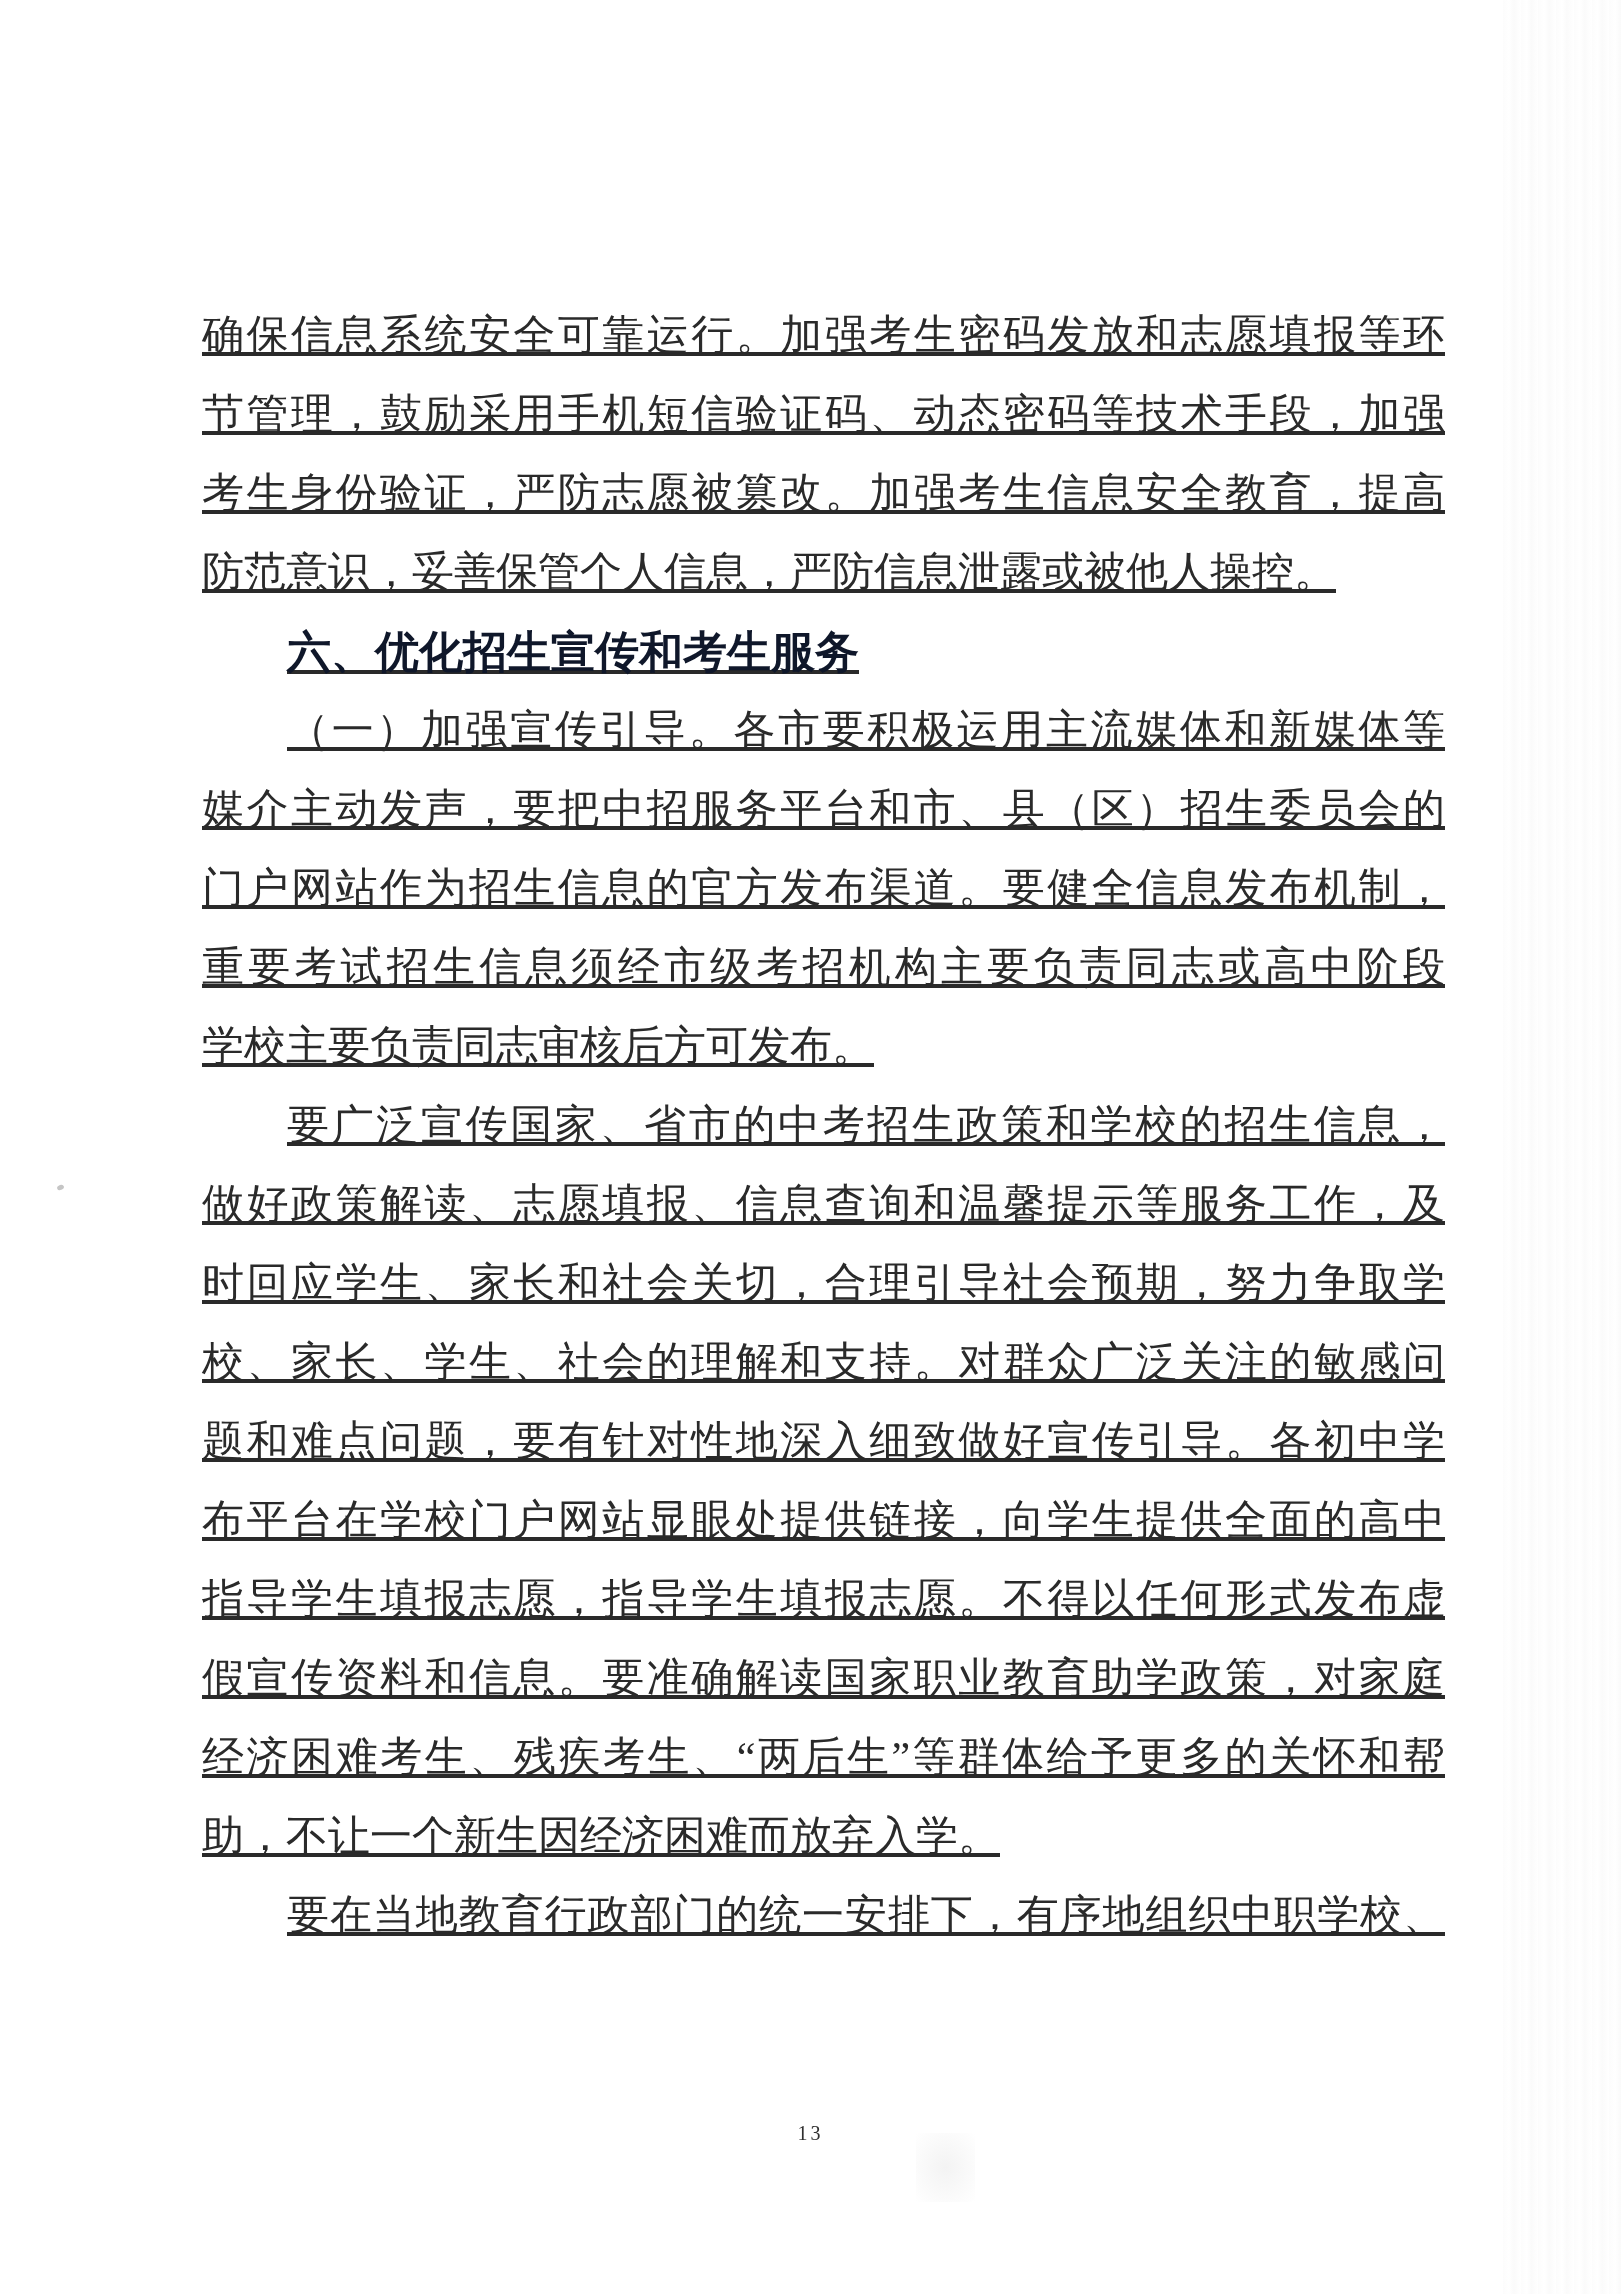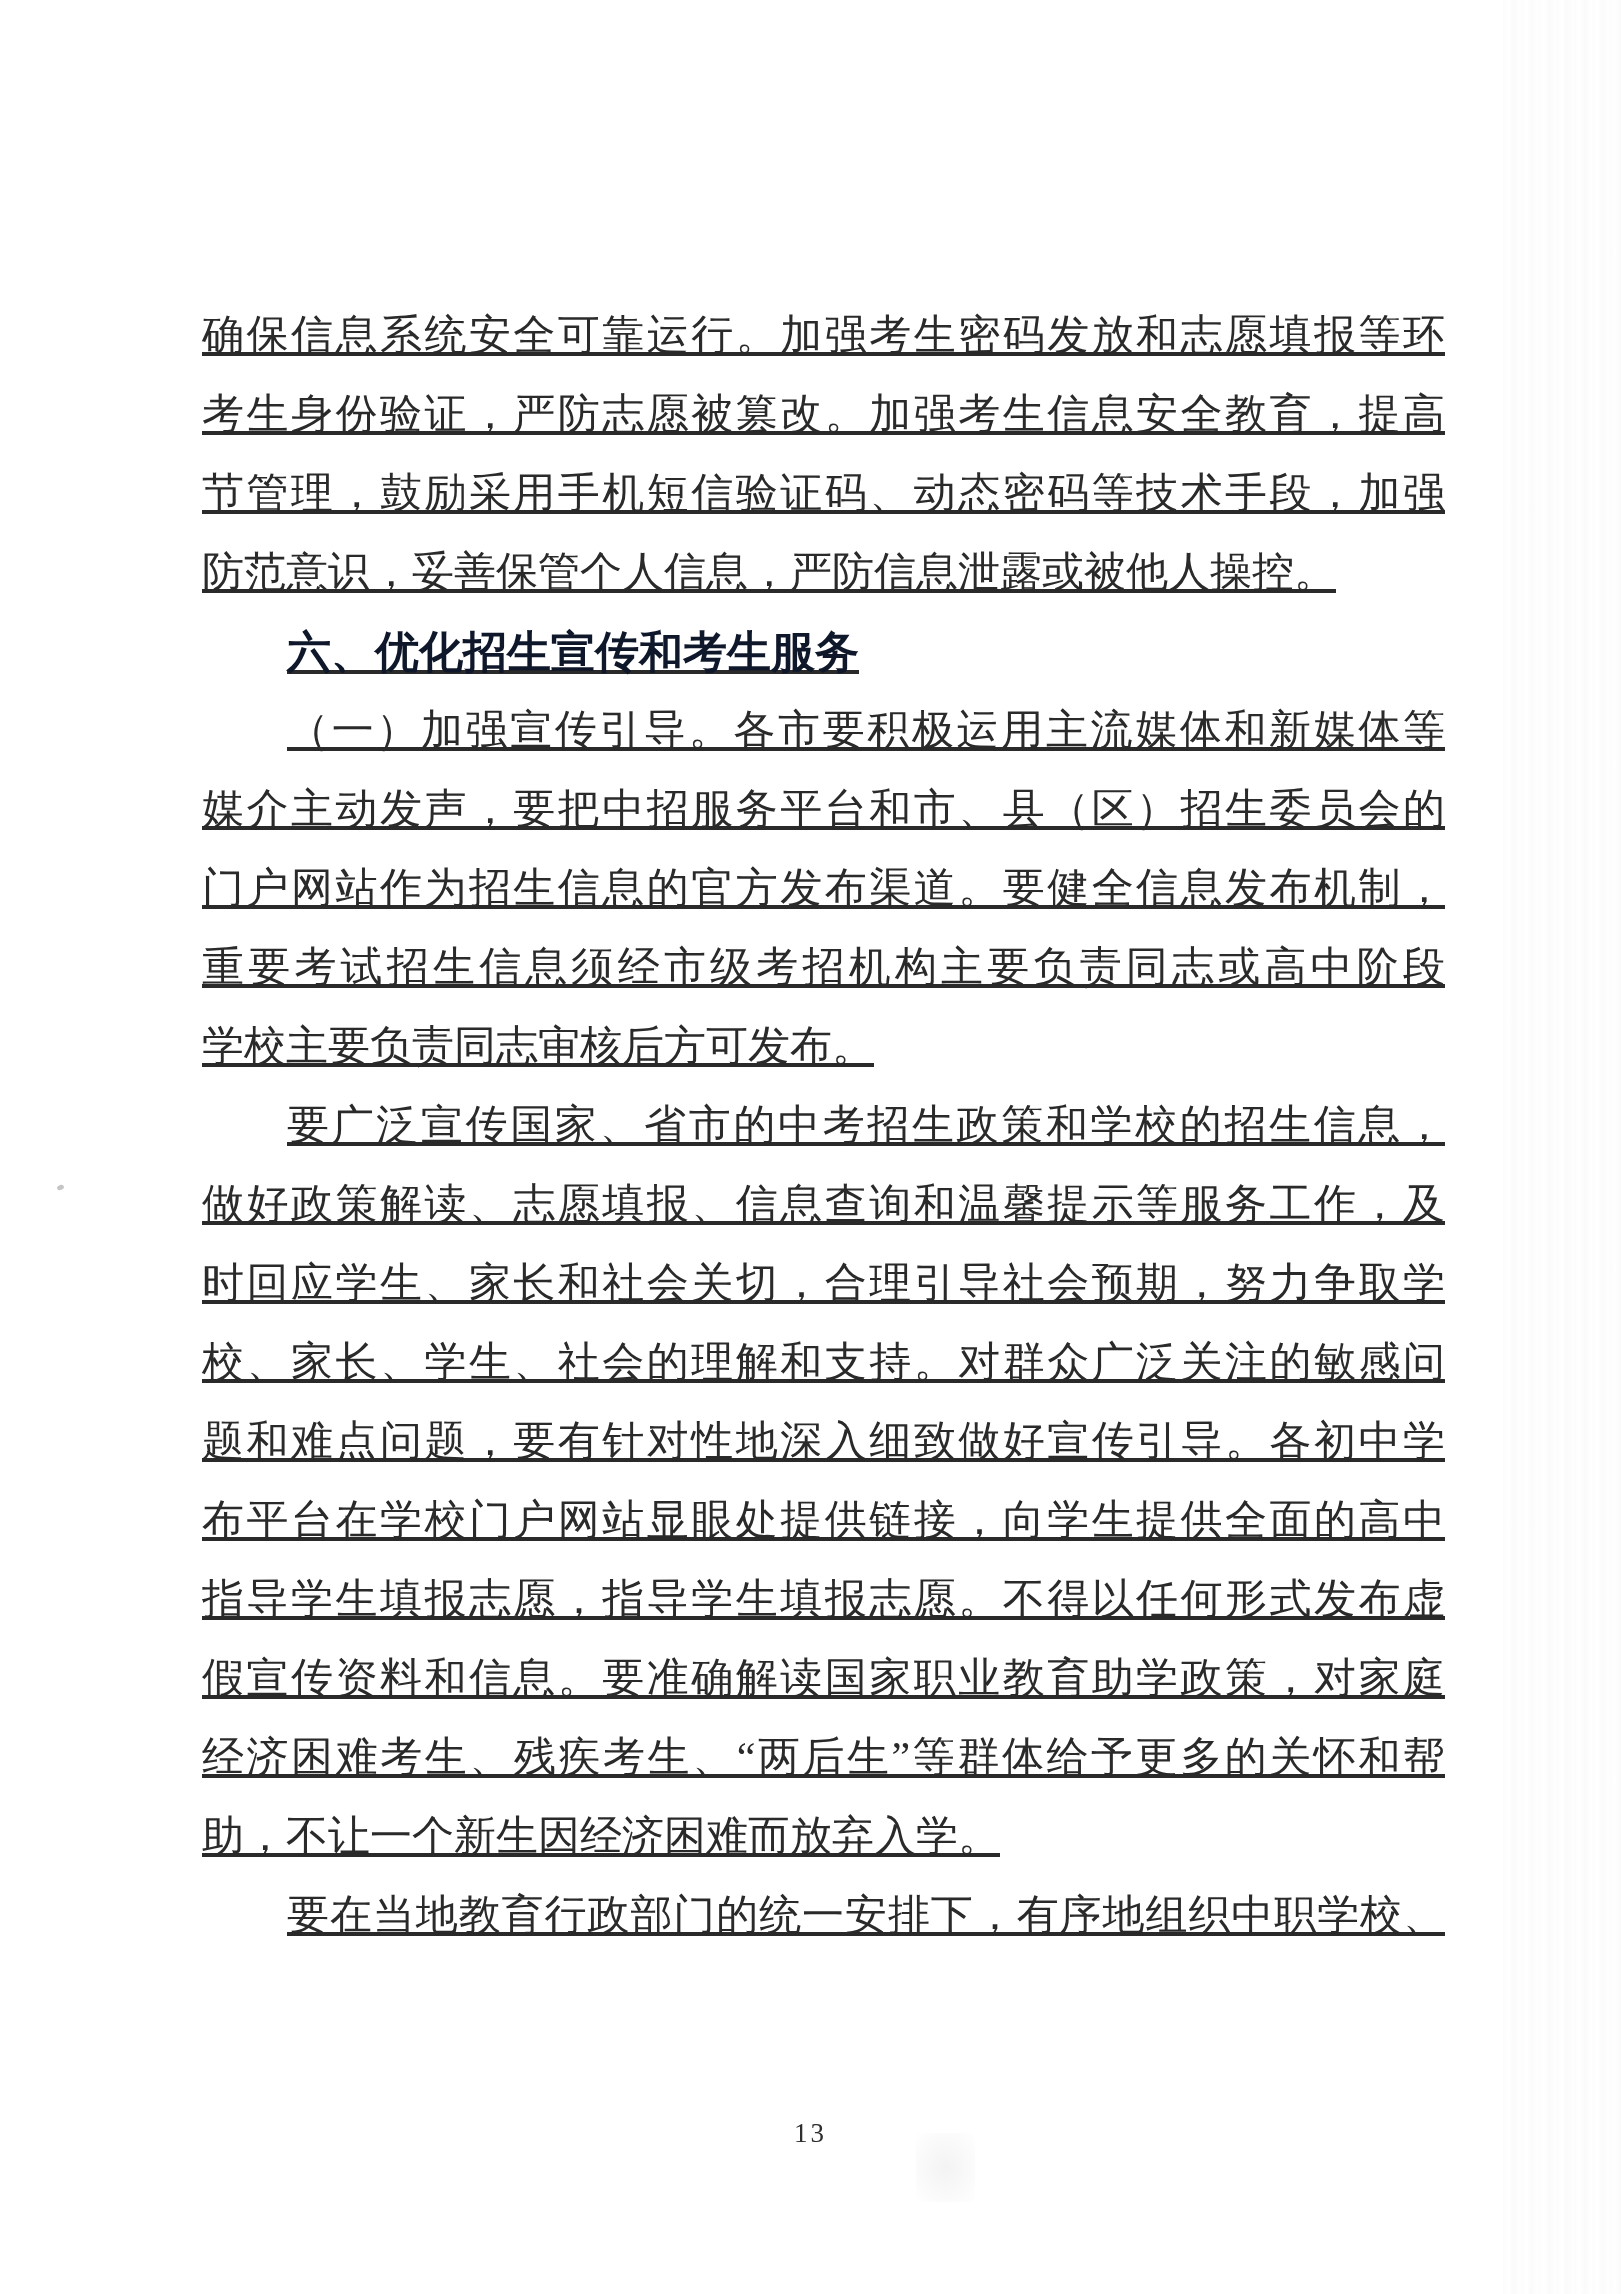--- a/index.html
+++ b/index.html
@@ -79,38 +79,38 @@
     color: #0f172a;
     text-align: left;
     text-align-last: left;
   }
   .page-number {
     position: absolute;
     top: 2114px;
     left: 0;
     width: 100%;
     text-align: center;
-    font-size: 27px;
+    font-size: 20px;
     line-height: 39px;
     letter-spacing: 3px;
     color: #2f2f2f;
     font-family: "Liberation Serif", serif;
   }
 </style>
 </head>
 <body>
 
 <div class="scan-streaks"></div>
 <div class="scan-dot"></div>
 <div class="scan-smudge"></div>
 
 <div class="doc-body">
     <div class="line">确保信息系统安全可靠运行。加强考生密码发放和志愿填报等环</div>
+    <div class="line">节管理，鼓励采用手机短信验证码、动态密码等技术手段，加强</div>
     <div class="line">考生身份验证，严防志愿被篡改。加强考生信息安全教育，提高</div>
-    <div class="line">节管理，鼓励采用手机短信验证码、动态密码等技术手段，加强</div>
     <div class="line flush">防范意识，妥善保管个人信息，严防信息泄露或被他人操控。</div>
     <div class="line heading indent">六、优化招生宣传和考生服务</div>
     <div class="line indent">（一）加强宣传引导。各市要积极运用主流媒体和新媒体等</div>
     <div class="line">媒介主动发声，要把中招服务平台和市、县（区）招生委员会的</div>
     <div class="line">门户网站作为招生信息的官方发布渠道。要健全信息发布机制，</div>
     <div class="line">重要考试招生信息须经市级考招机构主要负责同志或高中阶段</div>
     <div class="line flush">学校主要负责同志审核后方可发布。</div>
     <div class="line indent">要广泛宣传国家、省市的中考招生政策和学校的招生信息，</div>
     <div class="line">做好政策解读、志愿填报、信息查询和温馨提示等服务工作，及</div>
     <div class="line">时回应学生、家长和社会关切，合理引导社会预期，努力争取学</div>

